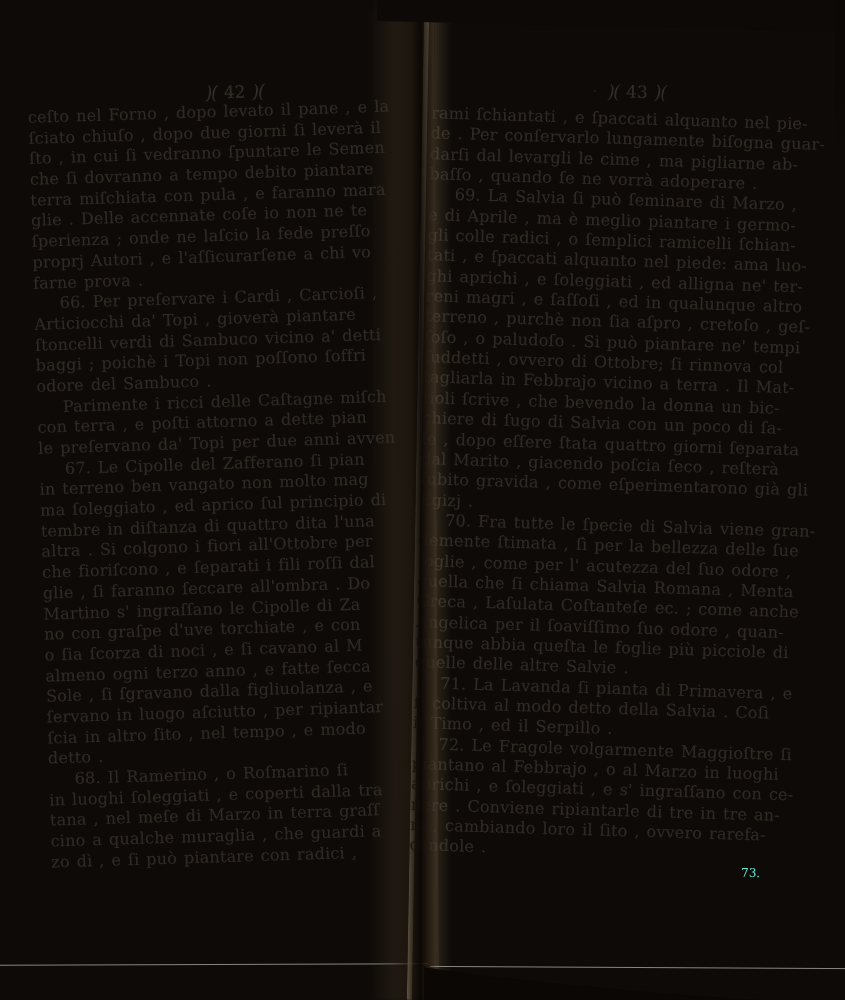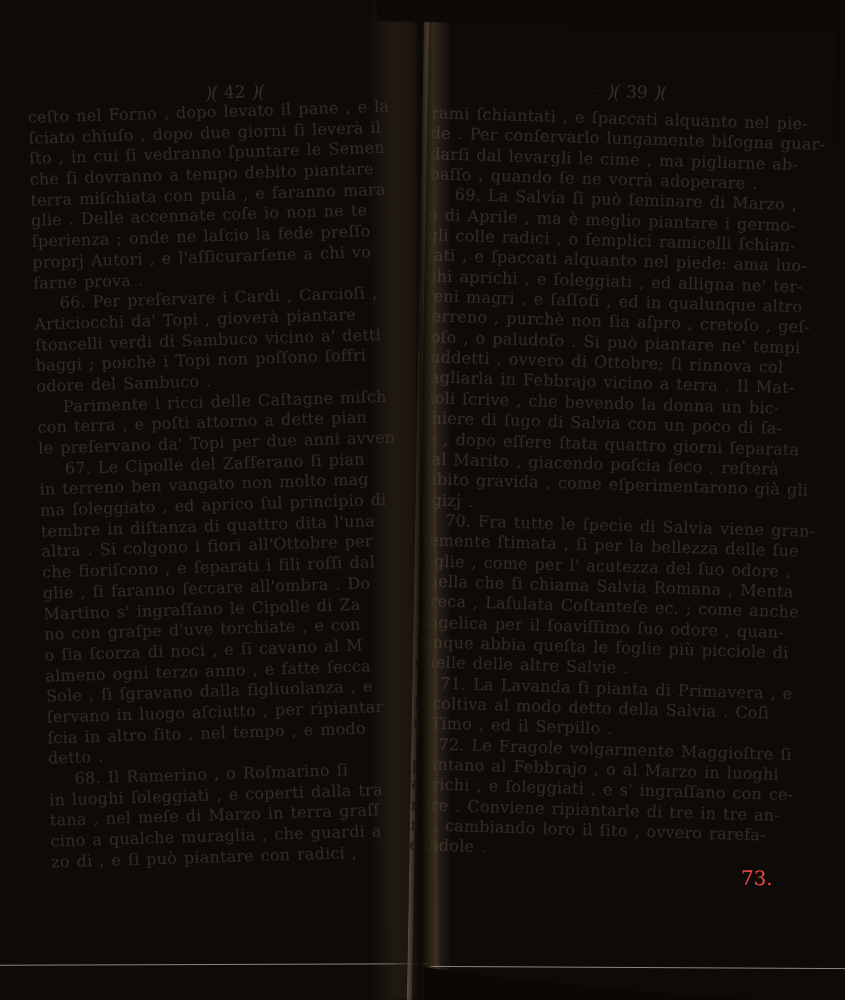--- a/index.html
+++ b/index.html
@@ -45,21 +45,21 @@
   .text-left .line{height:20.7px;line-height:20.7px;}
   .text-right{left:9px;top:88px;transform:rotate(0.7deg);transform-origin:0 0;}
   .text-right .line{height:20.35px;line-height:20.35px;}
   .line.ind{margin-left:26px;}
   .pnum{position:absolute;color:#332e27;font-size:17px;white-space:nowrap;
         text-shadow:0.4px 0.4px 0.6px rgba(47,42,36,0.45);}
   .pnum .orn{font-style:italic;display:inline-block;transform:scaleY(1.08);margin:0 7px;letter-spacing:-1px;}
   .pnum-left{left:198px;top:70px;transform:rotate(-1.5deg);}
   .pnum-right{left:170px;top:63px;}
   .hdr-dash{opacity:0.55;font-size:12px;vertical-align:3px;margin-right:4px;}
-  .catchword{position:absolute;left:332px;top:845px;font-size:20px;color:#ef4444;
+  .catchword{position:absolute;left:332px;top:845px;font-size:12px;color:#5eead4;
         text-shadow:0.4px 0.4px 0.6px rgba(47,42,36,0.45);}
   
   .gutter{
     position:absolute;left:370px;top:0;width:82px;height:1000px;pointer-events:none;z-index:5;
     background:linear-gradient(90deg,
       rgba(59,47,33,0) 0%,
       rgba(59,47,33,0.30) 28%,
       rgba(30,22,13,0.80) 50%,
       rgba(10,7,4,0.95) 62%,
       rgba(35,26,16,0.80) 70%,
@@ -119,21 +119,21 @@
         <div class="line">detto .</div>
         <div class="line ind">68. Il Ramerino , o Roſmarino ſi</div>
         <div class="line">in luoghi ſoleggiati , e coperti dalla tra</div>
         <div class="line">tana , nel meſe di Marzo in terra graſſ</div>
         <div class="line">cino a qualche muraglia , che guardi a</div>
         <div class="line">zo dì , e ſi può piantare con radici ,</div>
       </div>
   </div>
 
   <div class="page-right">
-    <div class="pnum pnum-right"><span class="hdr-dash">-</span><span class="orn">)(</span><span>39</span><span class="orn">)(</span></div>
+    <div class="pnum pnum-right"><span class="hdr-dash">-</span><span class="orn">)(</span><span>43</span><span class="orn">)(</span></div>
     <div class="txt text-right">
         <div class="line">rami ſchiantati , e ſpaccati alquanto nel pie-</div>
         <div class="line">de . Per conſervarlo lungamente biſogna guar-</div>
         <div class="line">darſi dal levargli le cime , ma pigliarne ab-</div>
         <div class="line">baſſo , quando ſe ne vorrà adoperare .</div>
         <div class="line ind">69. La Salvia ſi può ſeminare di Marzo ,</div>
         <div class="line">e di Aprile , ma è meglio piantare i germo-</div>
         <div class="line">gli colle radici , o ſemplici ramicelli ſchian-</div>
         <div class="line">tati , e ſpaccati alquanto nel piede: ama luo-</div>
         <div class="line">ghi aprichi , e ſoleggiati , ed alligna ne' ter-</div>

